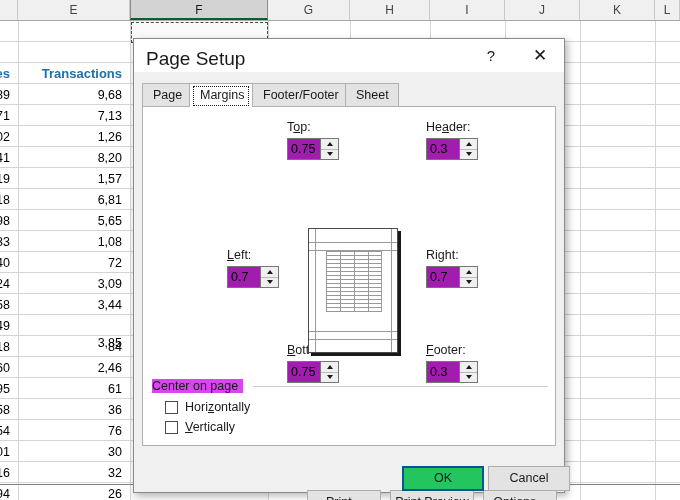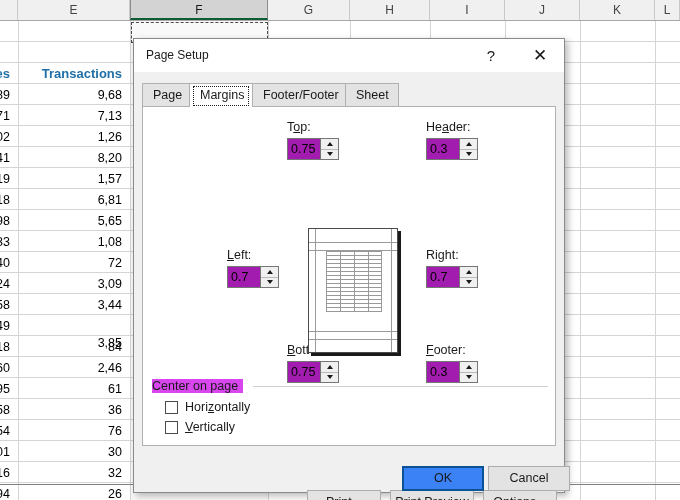--- a/index.html
+++ b/index.html
@@ -131,21 +131,21 @@
     position: absolute;
     top: 0; left: 0; right: 0;
     height: 33px;
     background: #ffffff;
     box-sizing: border-box;
   }
   .dlg-title {
     position: absolute;
     left: 12px;
     top: 9px;
-    font-size: 12px;
+    font-size: 19px;
     color: #1a1a1a;
   }
   .dlg-help {
     position: absolute;
     right: 60px;
     top: 6px;
     width: 26px;
     height: 22px;
     line-height: 22px;
     text-align: center;
@@ -347,21 +347,21 @@
     font-size: 12.5px;
     color: #1a1a1a;
     background: #e3e3e3;
     border: 1px solid #adadad;
     box-sizing: border-box;
     cursor: default;
     white-space: nowrap;
   }
   .btn u { text-decoration: underline; }
   .btn.default {
-    background: #3b82f6;
+    background: #22c55e;
     border: 2px solid #0b5394;
     line-height: 21px;
   }
 </style>
 </head>
 <body>
 
 <div id="sheet">
     <div class="vline" style="left: 18px;"></div>
     <div class="vline" style="left: 130px;"></div>

